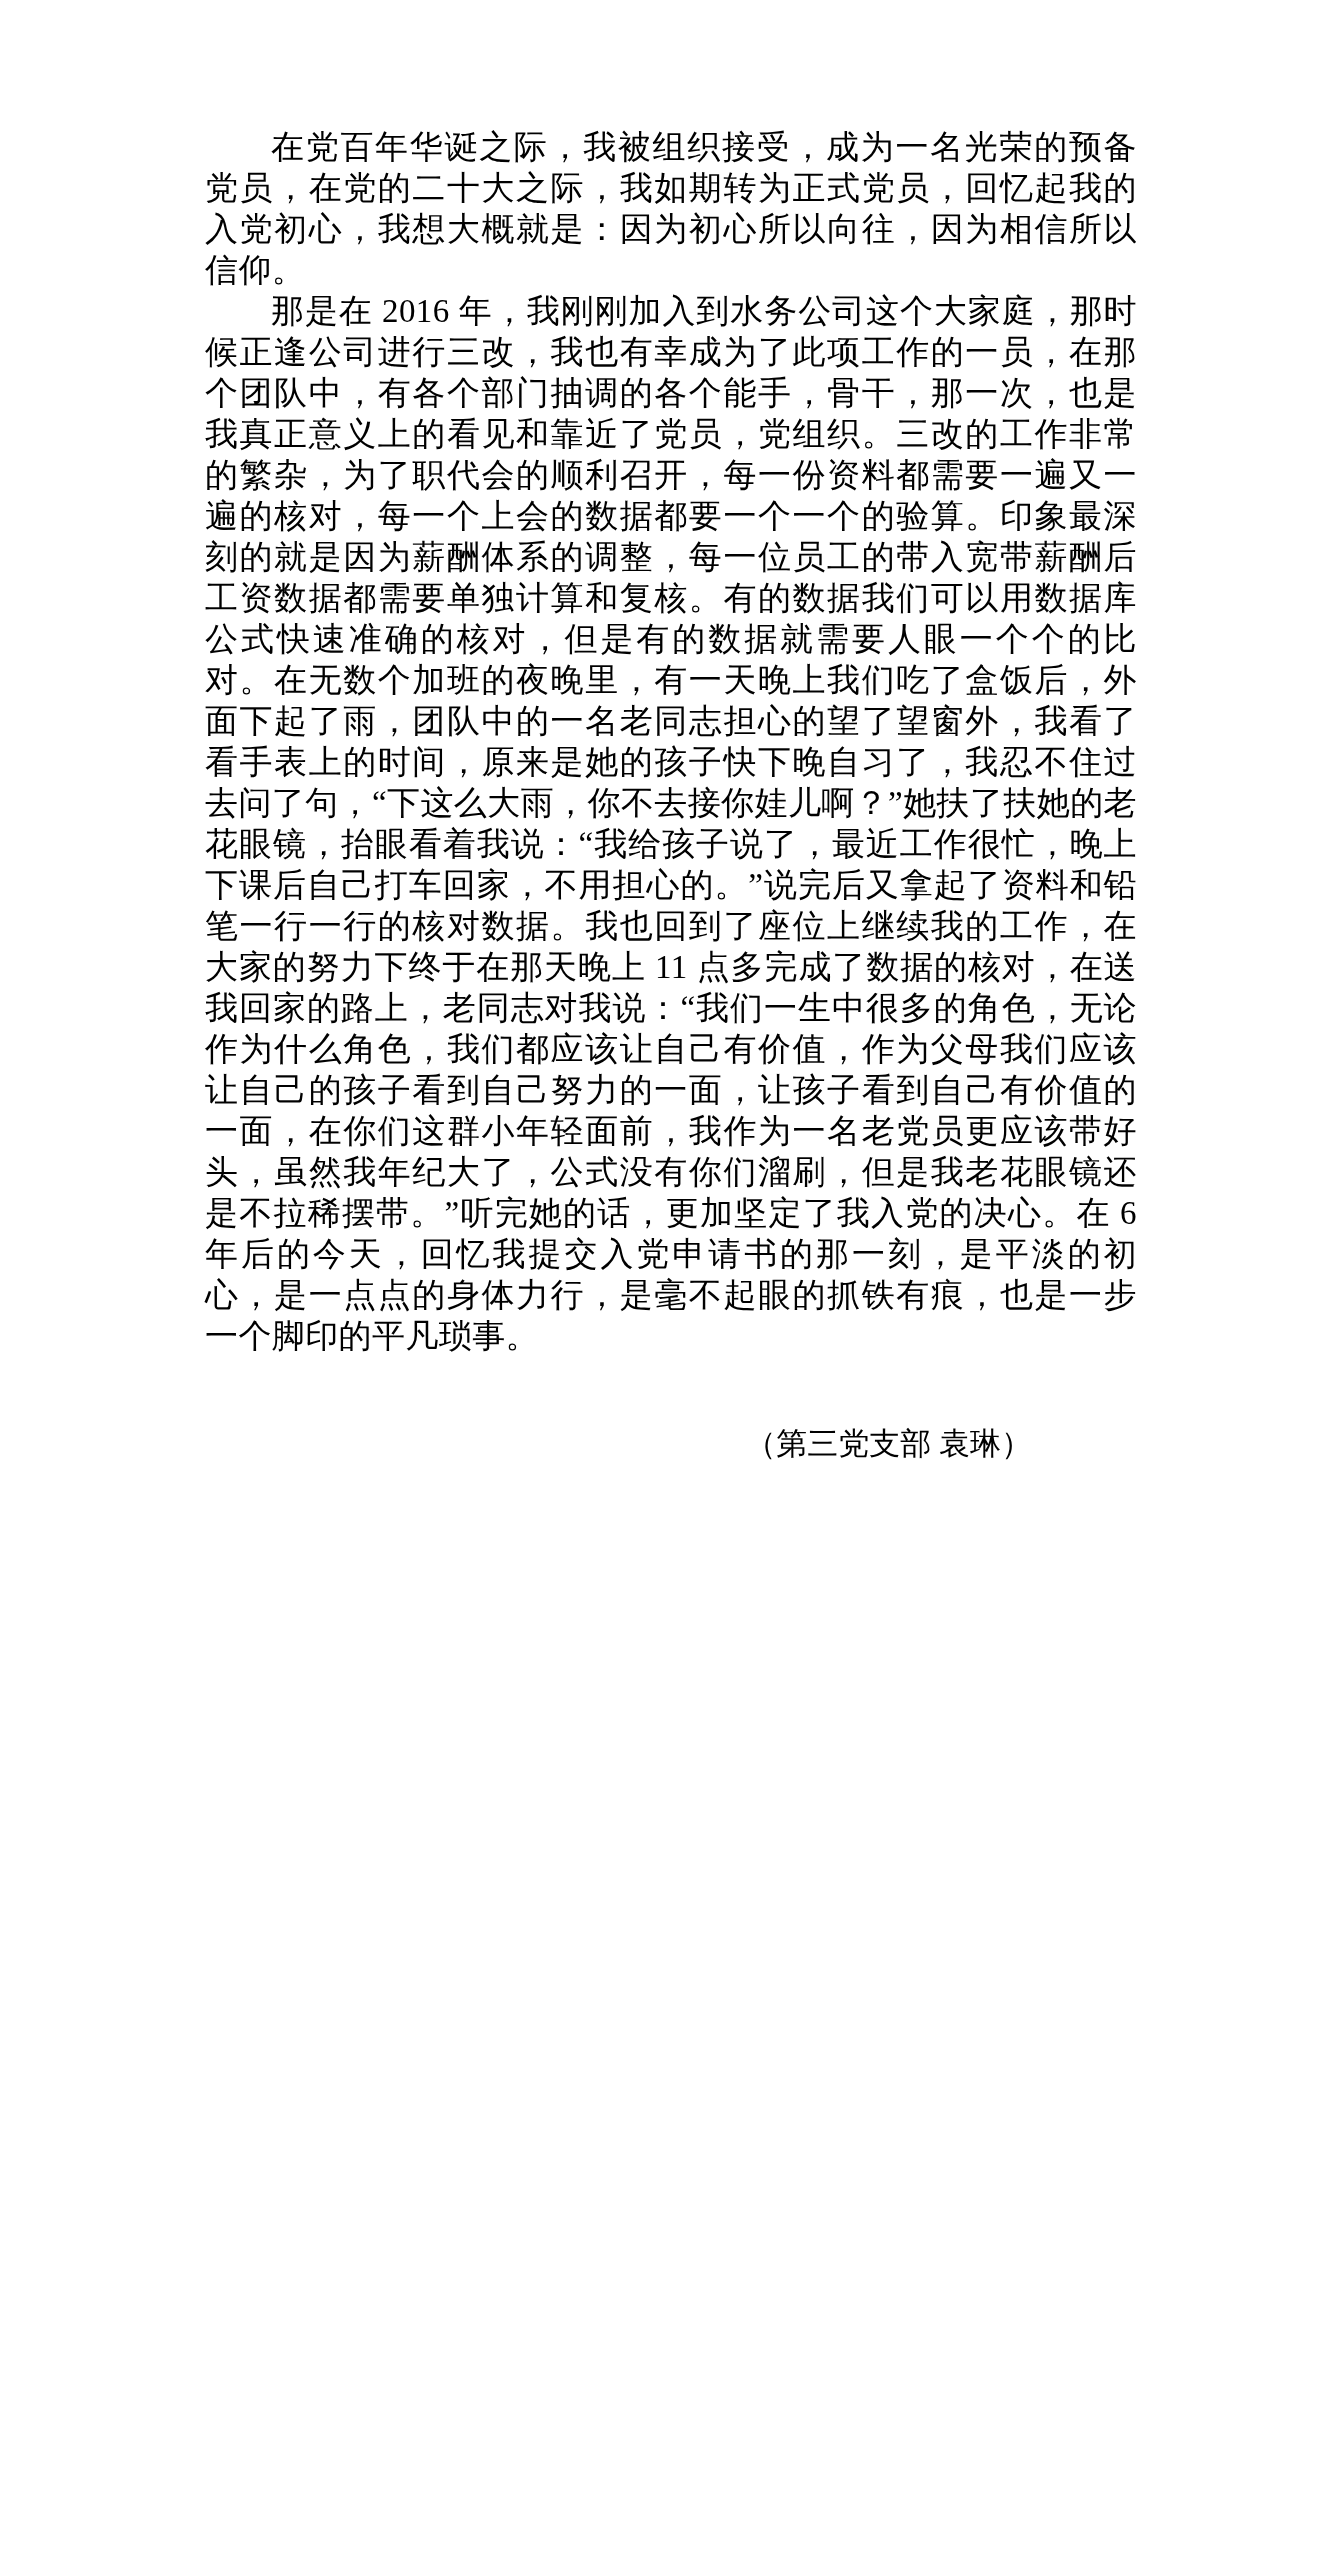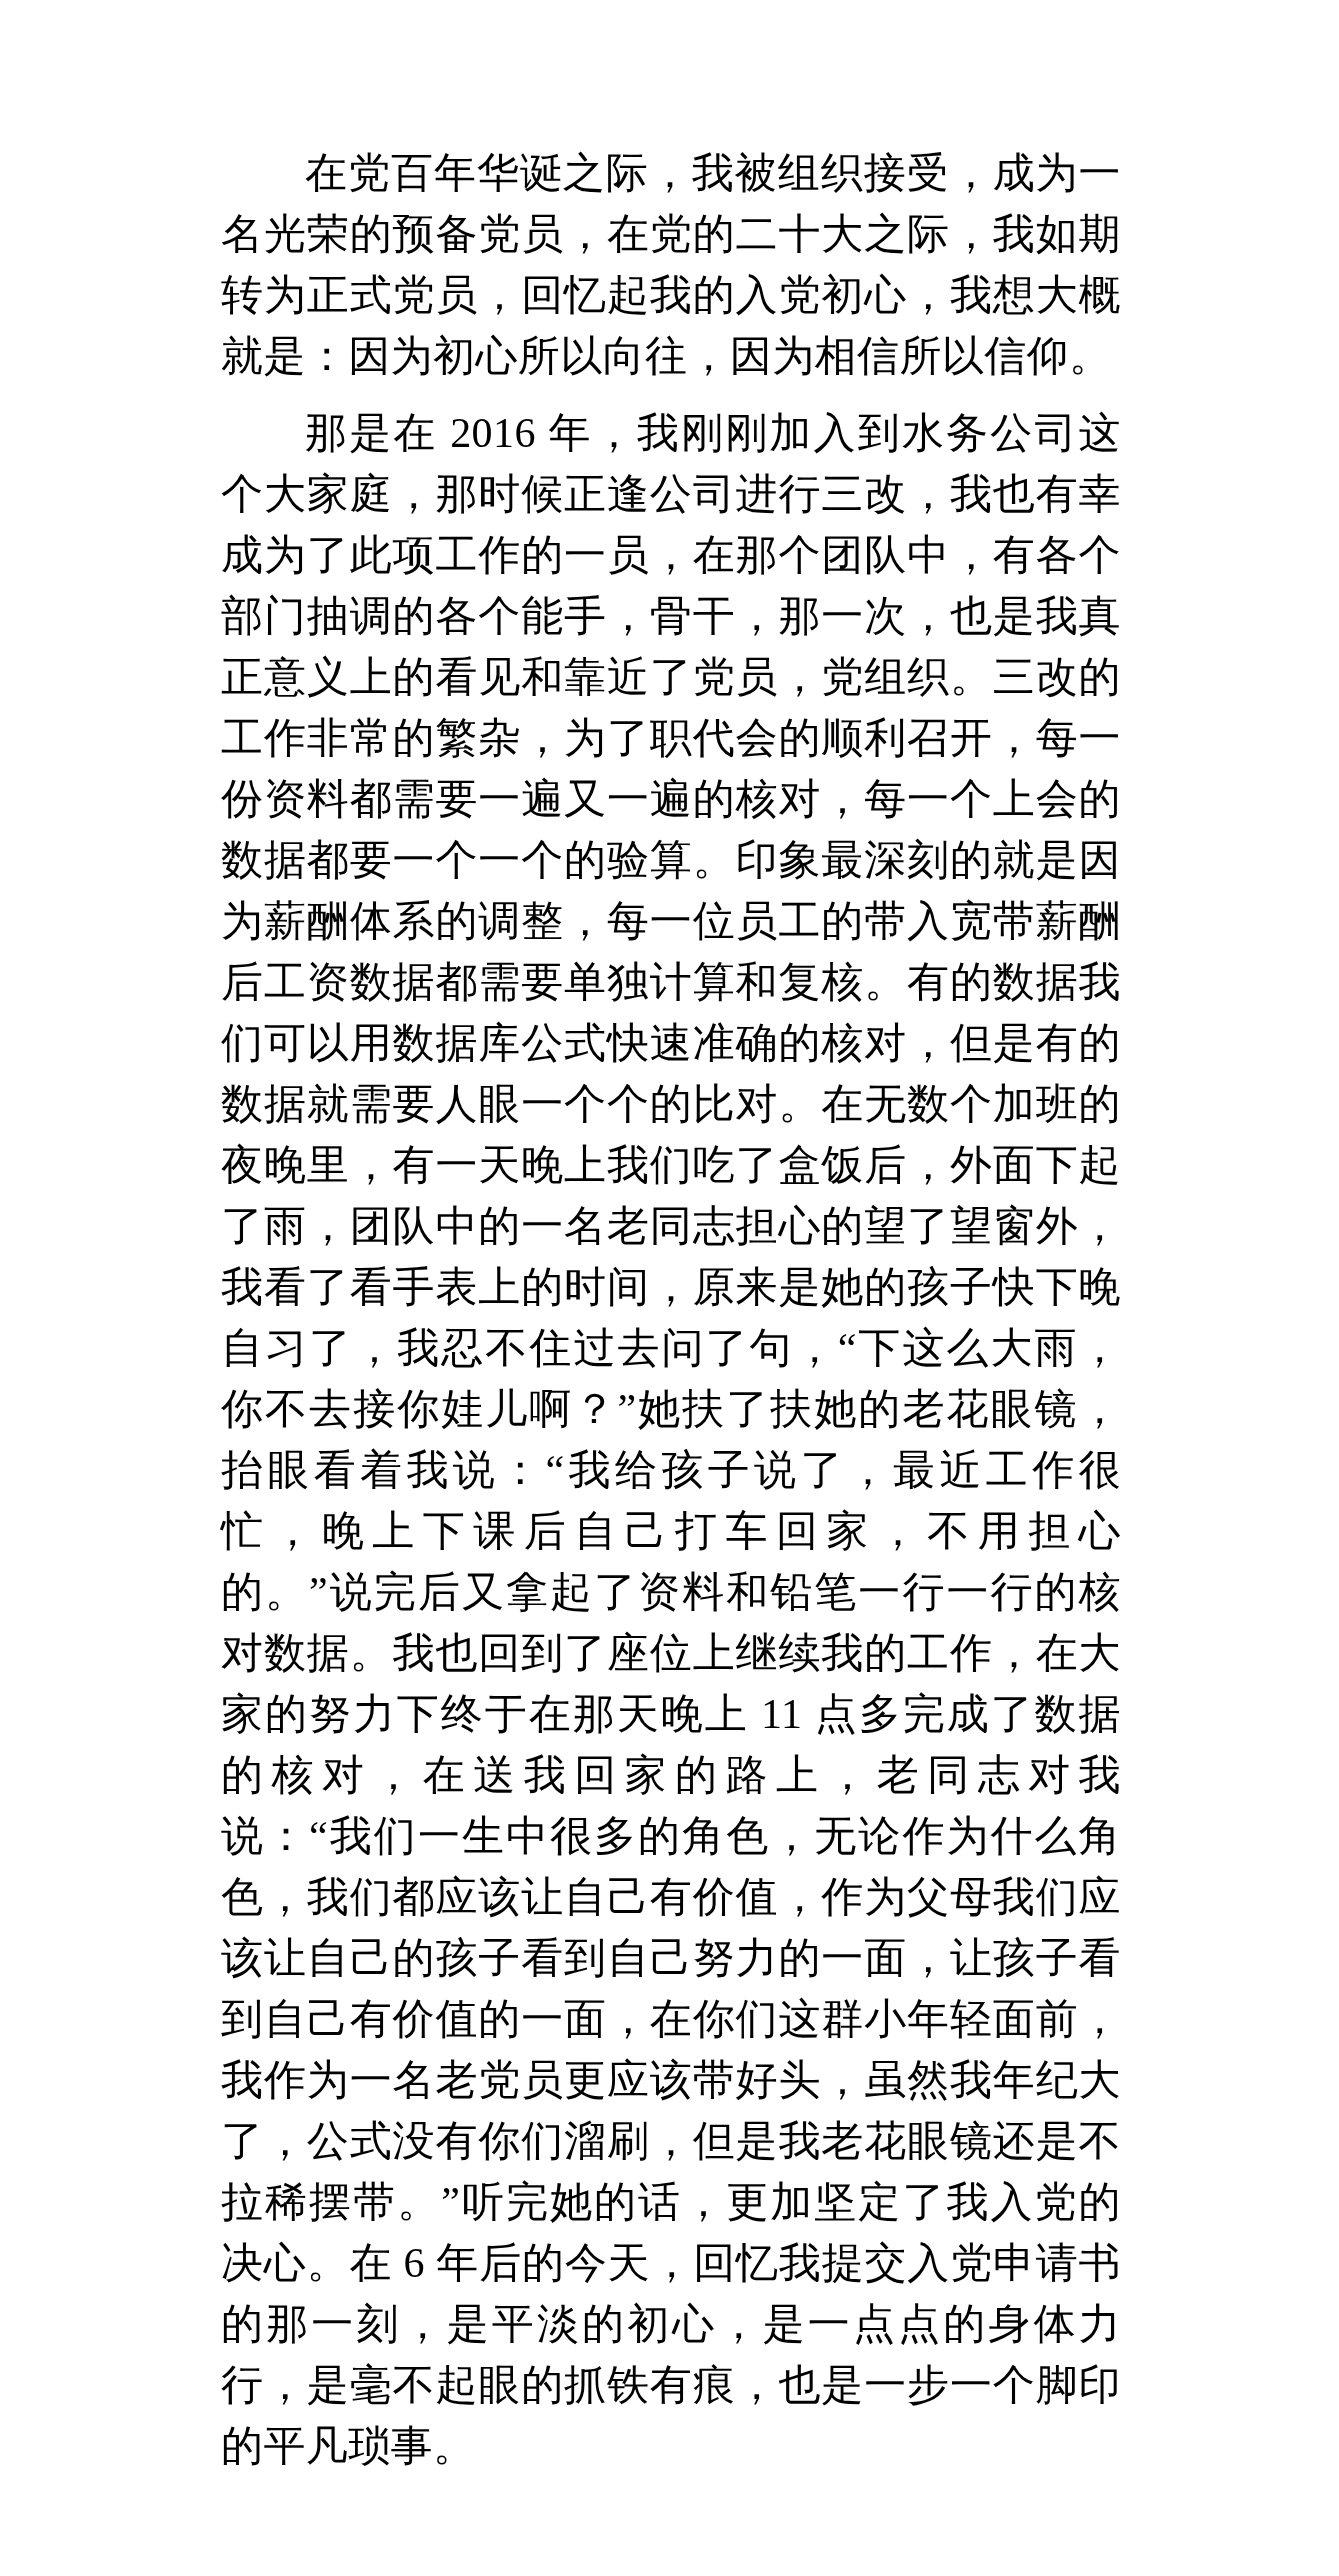--- a/index.html
+++ b/index.html
@@ -16,24 +16,24 @@
     font-family: "Liberation Serif", "DejaVu Serif", serif;
     color: #000000;
   }
   .doc-body {
     position: absolute;
     top: 127px;
     left: 205px;
     width: 932px;
   }
   .para {
-    margin: 16px;
+    margin: 0;
     padding: 0;
-    font-size: 42px;
-    line-height: 61px;
+    font-size: 33px;
+    line-height: 41px;
     text-align: justify;
     text-indent: 2em;
     letter-spacing: 0.4px;
     word-break: break-all;
   }
   .signature {
     margin: 54px 0 0 0;
     padding: 0 105px 0 0;
     font-size: 31px;
     line-height: 65px;
@@ -41,15 +41,16 @@
     white-space: nowrap;
   }
 </style>
 </head>
 <body>
 
 <div class="page">
   <div class="doc-body">
     <p class="para">在党百年华诞之际，我被组织接受，成为一名光荣的预备党员，在党的二十大之际，我如期转为正式党员，回忆起我的入党初心，我想大概就是：因为初心所以向往，因为相信所以信仰。</p>
     <p class="para">那是在 2016 年，我刚刚加入到水务公司这个大家庭，那时候正逢公司进行三改，我也有幸成为了此项工作的一员，在那个团队中，有各个部门抽调的各个能手，骨干，那一次，也是我真正意义上的看见和靠近了党员，党组织。三改的工作非常的繁杂，为了职代会的顺利召开，每一份资料都需要一遍又一遍的核对，每一个上会的数据都要一个一个的验算。印象最深刻的就是因为薪酬体系的调整，每一位员工的带入宽带薪酬后工资数据都需要单独计算和复核。有的数据我们可以用数据库公式快速准确的核对，但是有的数据就需要人眼一个个的比对。在无数个加班的夜晚里，有一天晚上我们吃了盒饭后，外面下起了雨，团队中的一名老同志担心的望了望窗外，我看了看手表上的时间，原来是她的孩子快下晚自习了，我忍不住过去问了句，“下这么大雨，你不去接你娃儿啊？”她扶了扶她的老花眼镜，抬眼看着我说：“我给孩子说了，最近工作很忙，晚上下课后自己打车回家，不用担心的。”说完后又拿起了资料和铅笔一行一行的核对数据。我也回到了座位上继续我的工作，在大家的努力下终于在那天晚上 11 点多完成了数据的核对，在送我回家的路上，老同志对我说：“我们一生中很多的角色，无论作为什么角色，我们都应该让自己有价值，作为父母我们应该让自己的孩子看到自己努力的一面，让孩子看到自己有价值的一面，在你们这群小年轻面前，我作为一名老党员更应该带好头，虽然我年纪大了，公式没有你们溜刷，但是我老花眼镜还是不拉稀摆带。”听完她的话，更加坚定了我入党的决心。在 6 年后的今天，回忆我提交入党申请书的那一刻，是平淡的初心，是一点点的身体力行，是毫不起眼的抓铁有痕，也是一步一个脚印的平凡琐事。</p>
+    <p class="signature">（第三党支部  袁琳）</p>
   </div>
 </div>
 
 
 </body></html>

